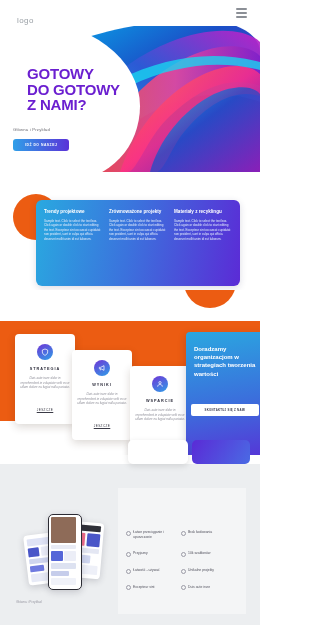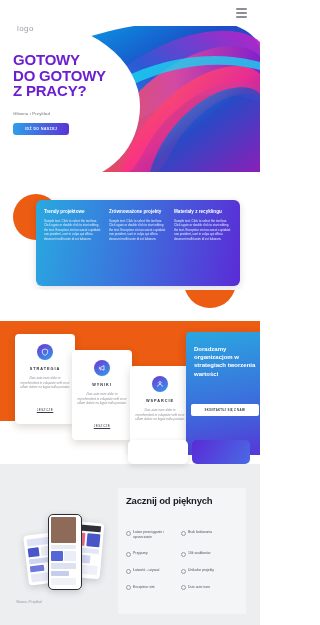--- a/index.html
+++ b/index.html
@@ -6,32 +6,32 @@
   body{
     width:260px;height:625px;overflow:hidden;
     font-family:"Liberation Sans", sans-serif;
     background:#ffffff;color:#2b2b2b;
     -webkit-font-smoothing:antialiased;
   }
   .page{position:relative;width:260px;height:625px;overflow:hidden;background:#fff;}
 
   
   .topbar{position:absolute;top:0;left:0;width:260px;height:26px;background:#fff;z-index:40;}
-  .logo{position:absolute;left:17px;top:24px;font-size:8px;color:#9aa0a6;letter-spacing:.4px;}
+  .logo{position:absolute;left:17px;top:16px;font-size:8px;color:#9aa0a6;letter-spacing:.4px;}
   .burger{position:absolute;right:13px;top:8px;width:11px;height:10px;display:flex;
           flex-direction:column;justify-content:space-between;cursor:pointer;}
   .burger i{display:block;height:1.6px;background:#8b8f96;border-radius:1px;}
 
   
   .hero{position:absolute;top:26px;left:0;width:260px;height:146px;overflow:hidden;background:#fff;}
   .waves{position:absolute;inset:0;}
   .hero-mask{position:absolute;left:-10px;top:-6px;width:150px;height:160px;background:#fff;
              border-radius:0 100% 60% 0/0 70% 60% 0;z-index:5;}
   .hero-copy{position:absolute;left:13px;top:26px;z-index:8;}
-  .hero-h1{font-size:15px;line-height:15.5px;font-weight:700;color:#6b1fd0;letter-spacing:-.2px;margin:0;}
+  .hero-h1{font-size:15px;line-height:15.5px;font-weight:700;color:#6b1fd0;letter-spacing:-.2px;margin:14px;}
   .hero-sub{margin:12px 0 0;font-size:4.2px;color:#6d6d74;letter-spacing:.2px;}
   .hero-btn{margin-top:6px;display:inline-block;padding:4px 12px;border-radius:3px;
             background:linear-gradient(90deg,#2f9fe8 0%,#5a33d8 100%);
             color:#fff;font-size:3.4px;letter-spacing:.5px;font-weight:700;
             border:none;cursor:pointer;}
 
   
   .sec2{position:absolute;top:172px;left:0;width:260px;height:118px;background:#fff;overflow:hidden;}
   .circ{position:absolute;border-radius:50%;background:#ec5c12;}
   .c1{left:13px;top:22px;width:46px;height:46px;}
@@ -136,21 +136,21 @@
         <path d="M120,146 C132,110 160,70 200,50 C228,36 250,38 260,48 L260,70 C232,62 206,80 184,106 C172,120 164,146 156,146 Z" fill="url(#g4)" opacity=".8"></path>
         <path d="M150,146 C158,116 182,84 214,68 C236,58 254,60 260,68 L260,146 Z" fill="url(#g1)" opacity=".75"></path>
         <path d="M0,146 C40,120 80,84 130,60 C176,38 220,34 260,44 L260,36 C214,24 166,30 118,54 C70,78 28,116 0,138 Z" fill="#19d3f0" opacity=".8"></path>
       </svg>
     </div>
     <div class="hero-mask"></div>
     <div class="hero-copy">
       <h1 class="hero-h1">
         <span>GOTOWY</span><br>
         <span>DO GOTOWY</span><br>
-        <span>Z PRACY?</span>
+        <span>Z NAMI?</span>
       </h1>
       <p class="hero-sub">Główna i Przykład</p>
       <button class="hero-btn">IDŹ DO NASZEJ</button>
     </div>
   </div>
 
   <div class="sec2">
     <div class="circ c1"></div>
     <div class="circ c2"></div>
     <div class="gcard">
@@ -242,21 +242,21 @@
         <div class="sl" style="left:2px;top:30px;width:25px;height:4px;background:#e9ebf4;"></div>
         <div class="sl" style="left:2px;top:36px;width:12px;height:10px;background:#5566d8;"></div>
         <div class="sl" style="left:15px;top:36px;width:12px;height:10px;background:#eceef7;"></div>
         <div class="sl" style="left:2px;top:48px;width:25px;height:6px;background:#dde2f1;"></div>
         <div class="sl" style="left:2px;top:56px;width:18px;height:5px;background:#c6cdeb;"></div>
         <div class="sl" style="left:2px;top:63px;width:25px;height:7px;background:#f0f2f9;"></div>
       </div>
     </div>
 
     <h2 class="b-h2">
-      <span>Zacznij od pięknych</span><br>
+      <br>
     </h2>
 
     <div class="flist">
       <div class="fitem">
         <span class="ring"></span>
         <span>Łatwe przeciąganie i upuszczanie</span>
       </div>
       <div class="fitem">
         <span class="ring"></span>
         <span>Brak kodowania</span>

